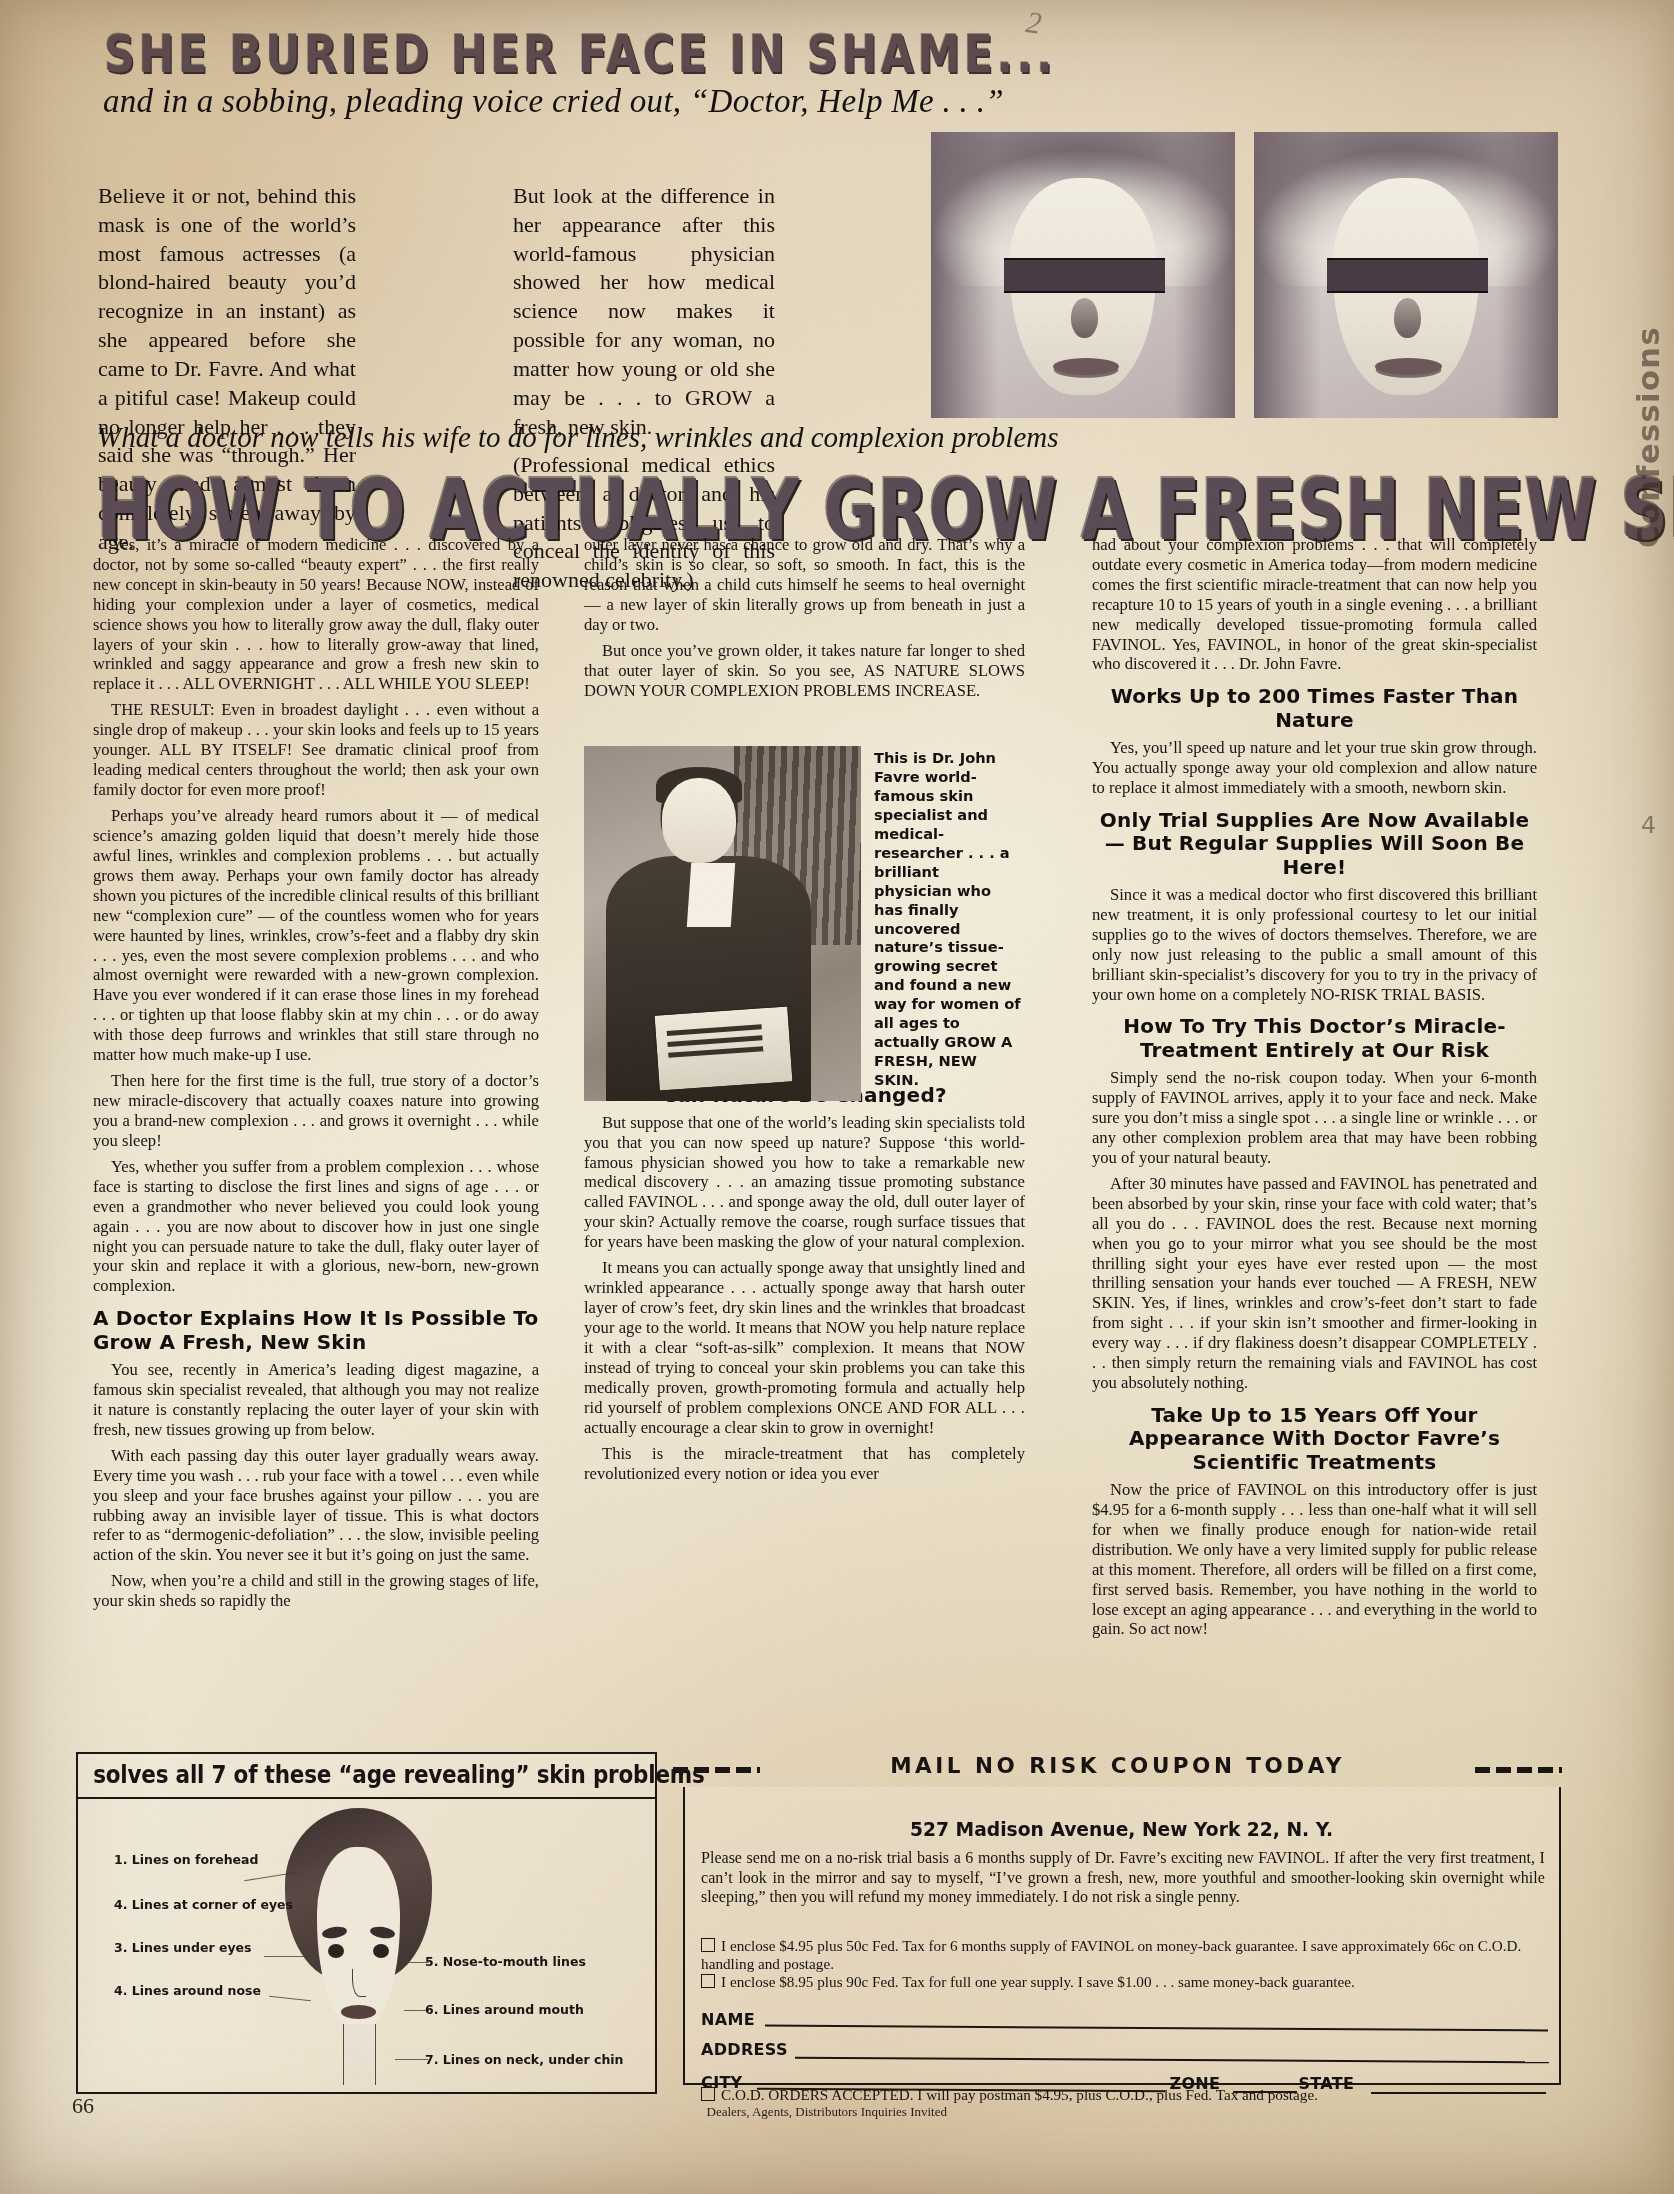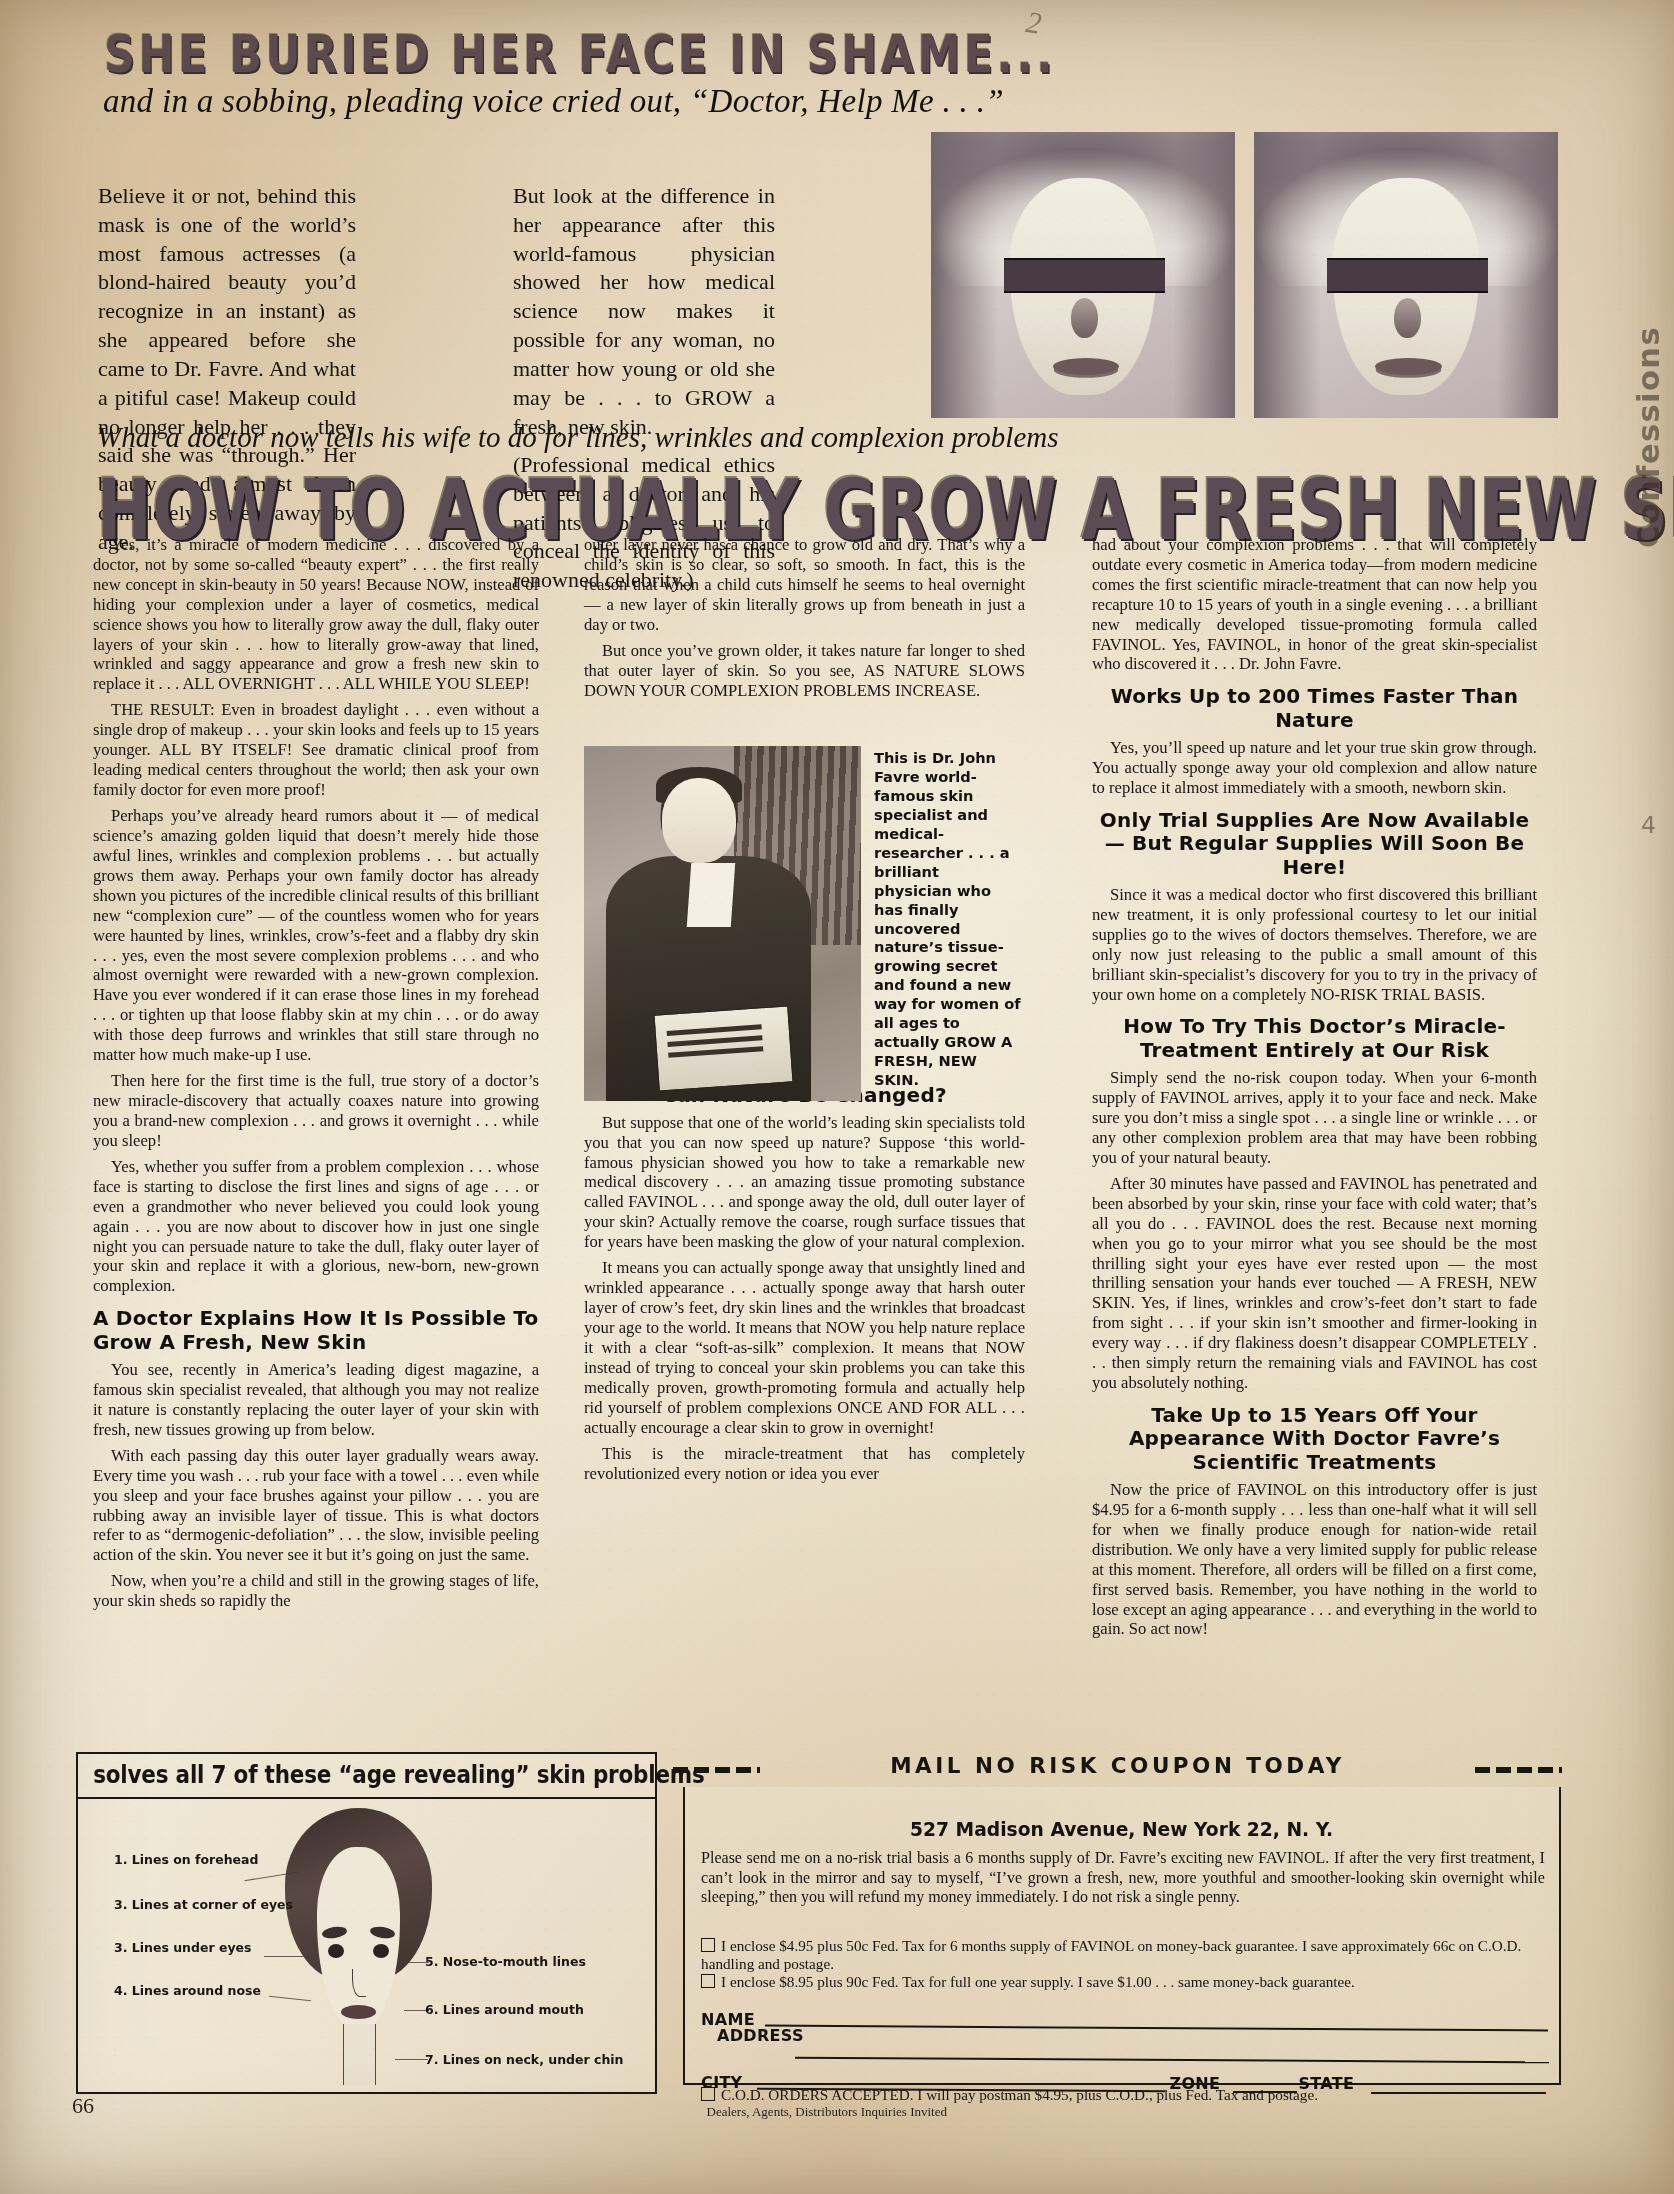--- a/index.html
+++ b/index.html
@@ -409,21 +409,21 @@
   .co-opt .txt { display: inline; }
   .co-field {
     position: absolute;
     font-family: "DejaVu Sans", sans-serif;
     font-weight: 700;
     font-size: 16px;
     color: #161211;
     letter-spacing: 0.3px;
   }
   #fld-name { left: 16.6px; top: 223px; }
-  #fld-address { left: 16.6px; top: 239px; margin-left: 16px; }
+  #fld-address { left: 16.6px; top: 253px; }
   #fld-city { left: 16.6px; top: 286px; }
   #fld-zone { left: 485px; top: 287px; }
   #fld-state { left: 614px; top: 287px; }
   .ruleline {
     position: absolute;
     height: 2.1px;
     background: #1a1614;
   }
   #rl-name    { left: 80px; top: 240px; width: 783px; transform: rotate(.35deg); }
   #rl-address { left: 110px; top: 272px; width: 754px; transform: rotate(.35deg); }
@@ -584,21 +584,21 @@
       </div>
 
       <div class="leader" style="left:166px; top:122px; width:54px; transform:rotate(-9deg);"></div>
       <div class="leader" style="left:186px; top:202px; width:46px;"></div>
       <div class="leader" style="left:191px; top:244px; width:42px; transform:rotate(6deg);"></div>
       <div class="leader" style="left:326px; top:208px; width:25px;"></div>
       <div class="leader" style="left:326px; top:256px; width:25px;"></div>
       <div class="leader" style="left:317px; top:305px; width:33px;"></div>
 
       <div class="sb-item" id="sb-1">1. Lines on forehead</div>
-      <div class="sb-item" id="sb-2">3. Lines at corner of eyes</div>
+      <div class="sb-item" id="sb-2">4. Lines at corner of eyes</div>
       <div class="sb-item" id="sb-3">3. Lines under eyes</div>
       <div class="sb-item" id="sb-4">4. Lines around nose</div>
       <div class="sb-item" id="sb-5">5. Nose-to-mouth lines</div>
       <div class="sb-item" id="sb-6">6. Lines around mouth</div>
       <div class="sb-item" id="sb-7">7. Lines on neck, under chin</div>
     </div>
 
     <div class="coupon">
       <div class="dashrule-l"></div>
       <div class="coupon-title">MAIL NO RISK COUPON TODAY</div>

